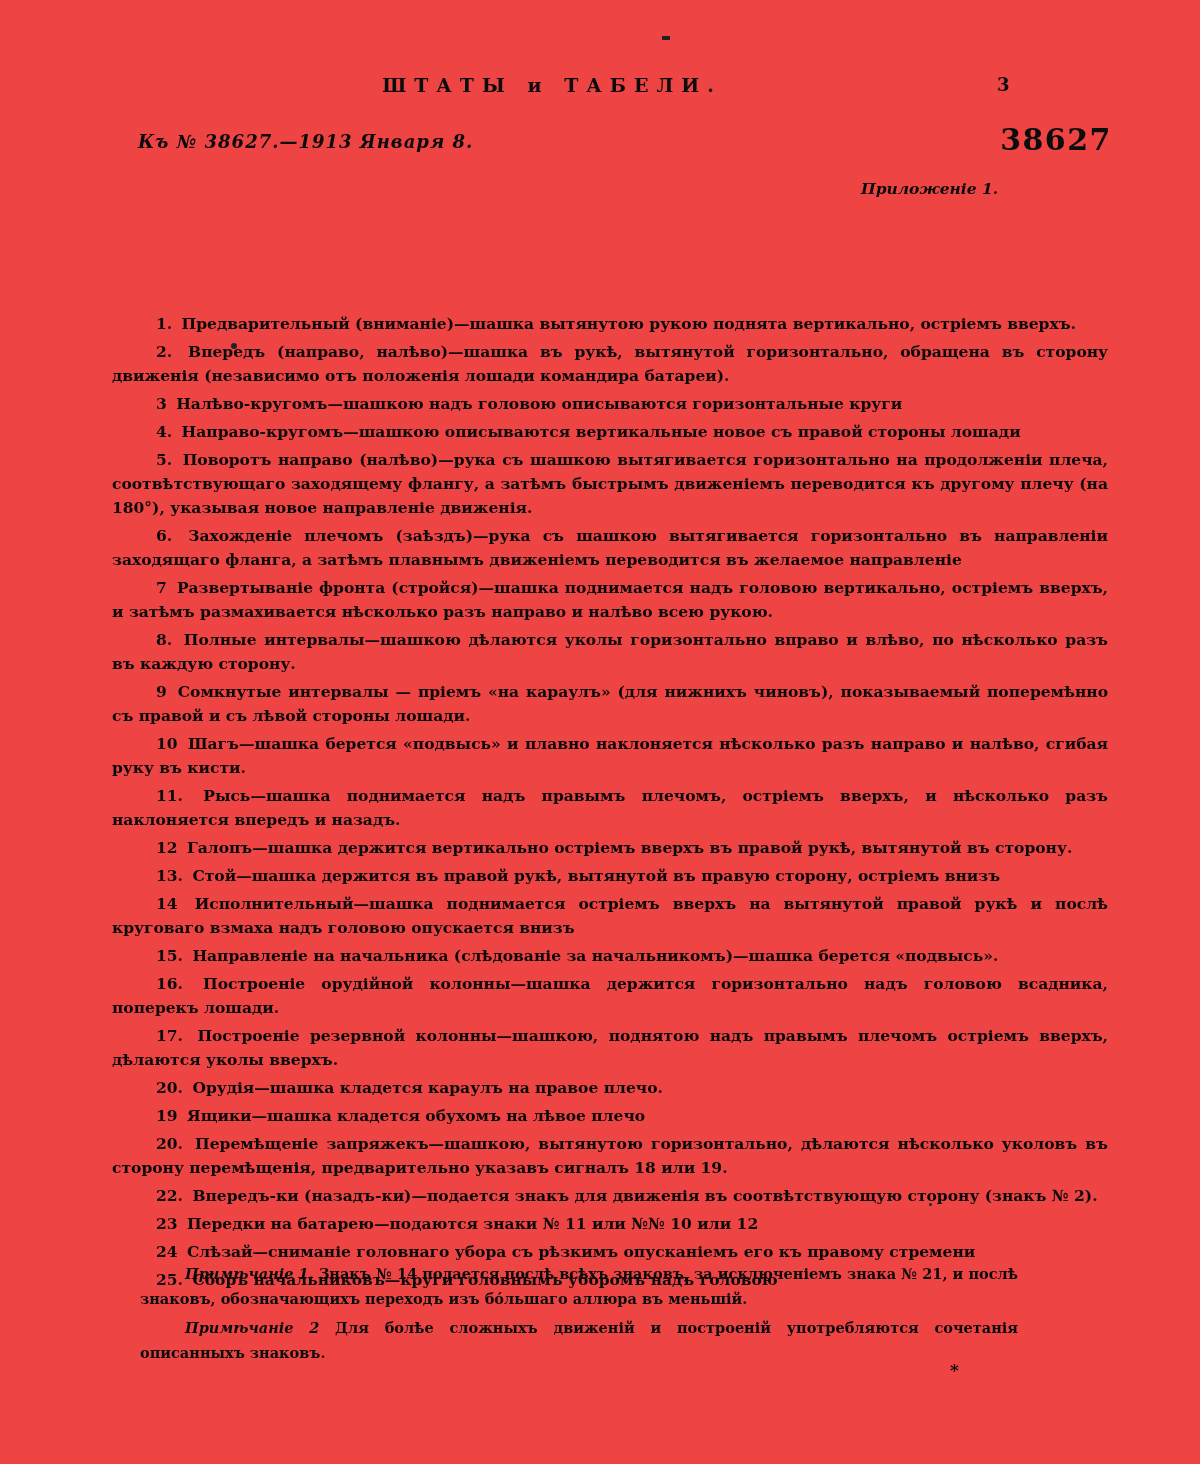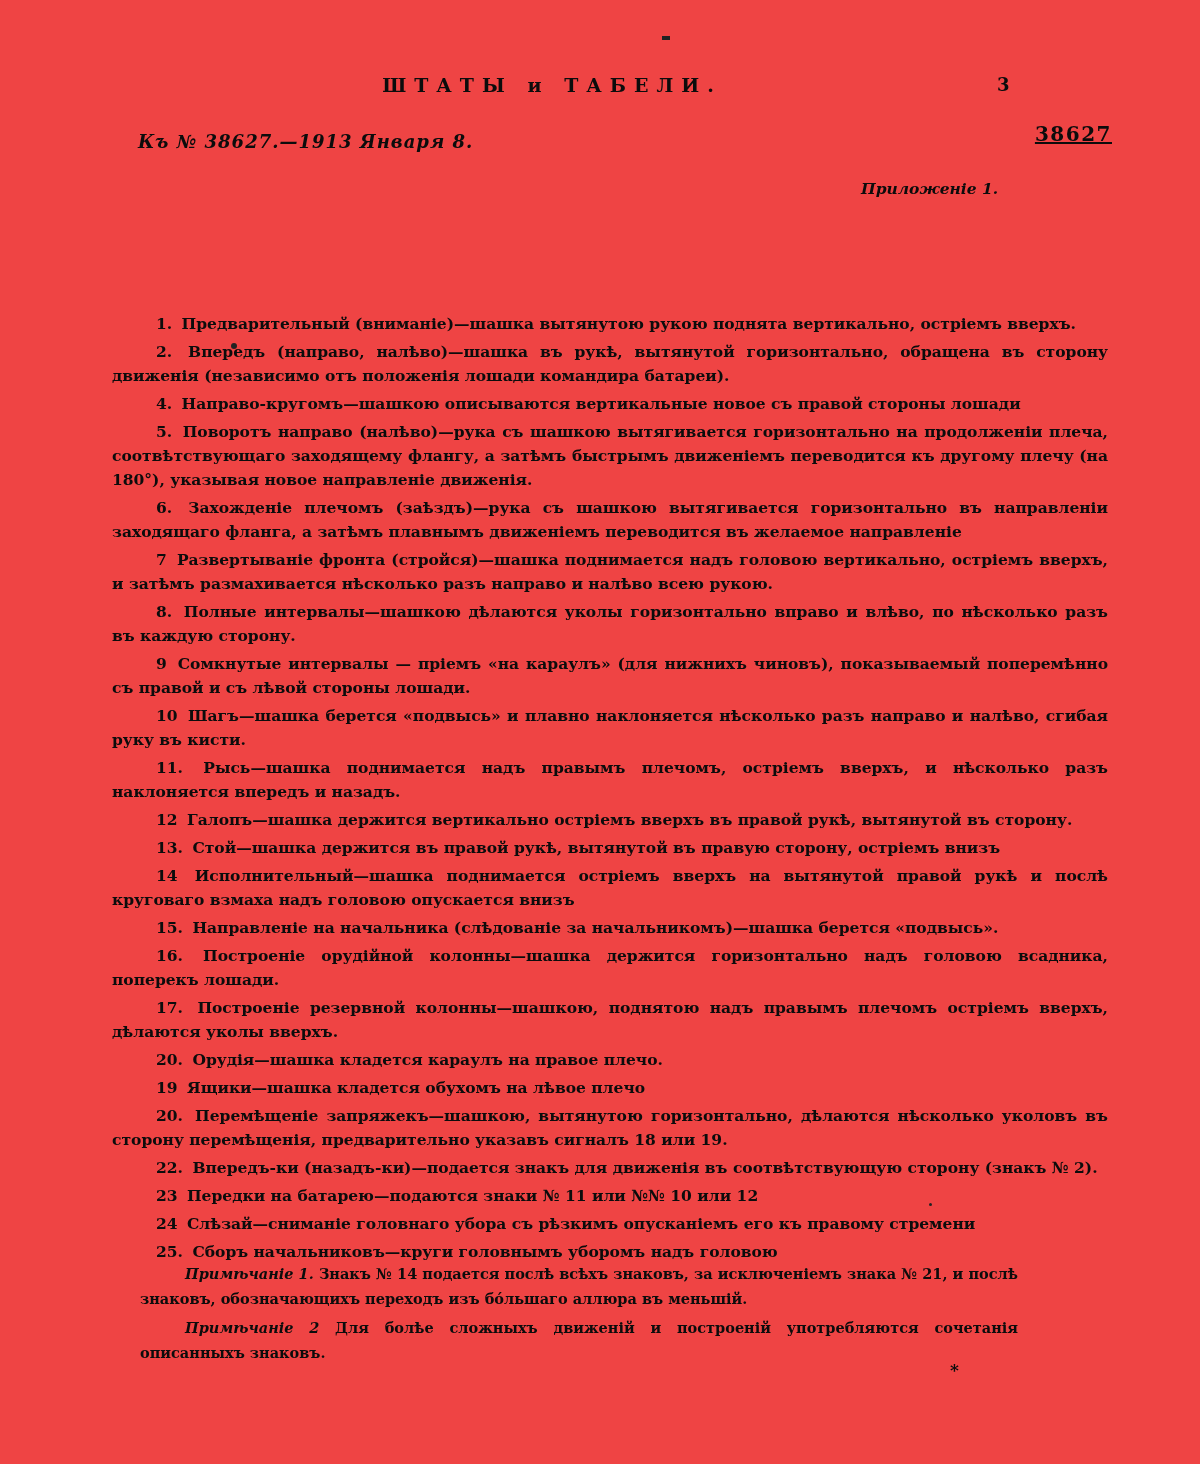--- a/index.html
+++ b/index.html
@@ -43,24 +43,23 @@
     font-size: 18px;
     font-weight: bold;
     font-style: italic;
     letter-spacing: 1px;
     white-space: nowrap;
   }
   .doc-num {
     position: absolute;
     top: 122px;
     right: 88px;
-    font-size: 20px;
+    font-size: 30px;
     font-weight: bold;
     letter-spacing: 1.5px;
-    text-decoration: underline;
   }
   .annex {
     position: absolute;
     top: 179px;
     left: 861px;
     font-size: 15.5px;
     font-weight: bold;
     font-style: italic;
   }
   
@@ -138,20 +137,21 @@
   <div class="page-num">3</div>
 
   <div class="ref-line">Къ № 38627.—1913 Января 8.</div>
   <div class="doc-num">38627</div>
   <div class="annex">Приложеніе 1.</div>
 
 
   <div class="items" id="items">
       <p class="item"><span class="num">1.</span> <span>Предварительный (вниманіе)—шашка вытянутою рукою поднята вертикально, остріемъ вверхъ.</span></p>
       <p class="item"><span class="num">2.</span> <span>Впередъ (направо, налѣво)—шашка въ рукѣ, вытянутой горизонтально, обращена въ сторону движенія (независимо отъ положенія лошади командира батареи).</span></p>
+      <p class="item"><span class="num">3</span> <span>Налѣво-кругомъ—шашкою надъ головою описываются горизонтальные круги</span></p>
       <p class="item"><span class="num">4.</span> <span>Направо-кругомъ—шашкою описываются вертикальные новое съ правой стороны лошади</span></p>
       <p class="item"><span class="num">5.</span> <span>Поворотъ направо (налѣво)—рука съ шашкою вытягивается горизонтально на продолженіи плеча, соотвѣтствующаго заходящему флангу, а затѣмъ быстрымъ движеніемъ переводится къ другому плечу (на 180°), указывая новое направленіе движенія.</span></p>
       <p class="item"><span class="num">6.</span> <span>Захожденіе плечомъ (заѣздъ)—рука съ шашкою вытягивается горизонтально въ направленіи заходящаго фланга, а затѣмъ плавнымъ движеніемъ переводится въ желаемое направленіе</span></p>
       <p class="item"><span class="num">7</span> <span>Развертываніе фронта (стройся)—шашка поднимается надъ головою вертикально, остріемъ вверхъ, и затѣмъ размахивается нѣсколько разъ направо и налѣво всею рукою.</span></p>
       <p class="item"><span class="num">8.</span> <span>Полные интервалы—шашкою дѣлаются уколы горизонтально вправо и влѣво, по нѣсколько разъ въ каждую сторону.</span></p>
       <p class="item"><span class="num">9</span> <span>Сомкнутые интервалы — пріемъ «на караулъ» (для нижнихъ чиновъ), показываемый поперемѣнно съ правой и съ лѣвой стороны лошади.</span></p>
       <p class="item"><span class="num">10</span> <span>Шагъ—шашка берется «подвысь» и плавно наклоняется нѣсколько разъ направо и налѣво, сгибая руку въ кисти.</span></p>
       <p class="item"><span class="num">11.</span> <span>Рысь—шашка поднимается надъ правымъ плечомъ, остріемъ вверхъ, и нѣсколько разъ наклоняется впередъ и назадъ.</span></p>
       <p class="item"><span class="num">12</span> <span>Галопъ—шашка держится вертикально остріемъ вверхъ въ правой рукѣ, вытянутой въ сторону.</span></p>
       <p class="item"><span class="num">13.</span> <span>Стой—шашка держится въ правой рукѣ, вытянутой въ правую сторону, остріемъ внизъ</span></p>

